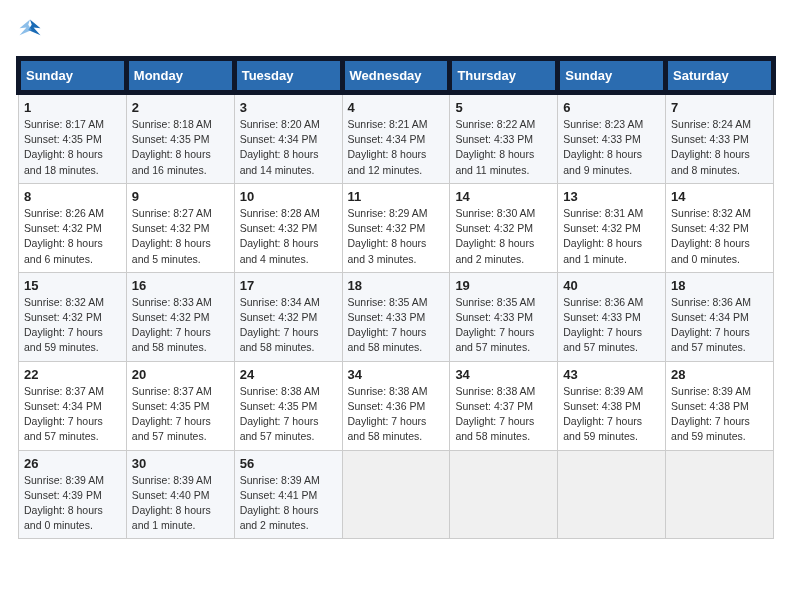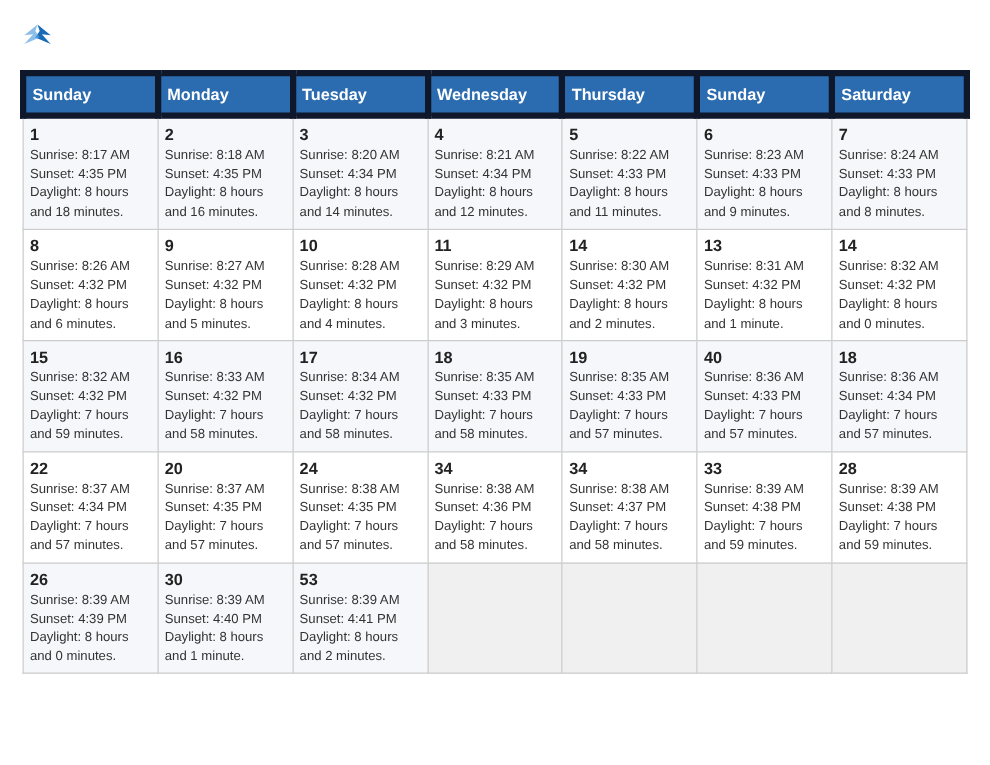--- a/index.html
+++ b/index.html
@@ -230,39 +230,39 @@
         </td>
         <td>
           <span class="day-num">34</span>
           <span class="day-info">Sunrise: 8:38 AM<br>Sunset: 4:36 PM<br>Daylight: 7 hours and 58 minutes.</span>
         </td>
         <td>
           <span class="day-num">34</span>
           <span class="day-info">Sunrise: 8:38 AM<br>Sunset: 4:37 PM<br>Daylight: 7 hours and 58 minutes.</span>
         </td>
         <td>
-          <span class="day-num">33</span>
+          <span class="day-num">43</span>
           <span class="day-info">Sunrise: 8:39 AM<br>Sunset: 4:38 PM<br>Daylight: 7 hours and 59 minutes.</span>
         </td>
         <td>
           <span class="day-num">28</span>
           <span class="day-info">Sunrise: 8:39 AM<br>Sunset: 4:38 PM<br>Daylight: 7 hours and 59 minutes.</span>
         </td>
       </tr>
       <tr>
         <td>
           <span class="day-num">26</span>
           <span class="day-info">Sunrise: 8:39 AM<br>Sunset: 4:39 PM<br>Daylight: 8 hours and 0 minutes.</span>
         </td>
         <td>
           <span class="day-num">30</span>
           <span class="day-info">Sunrise: 8:39 AM<br>Sunset: 4:40 PM<br>Daylight: 8 hours and 1 minute.</span>
         </td>
         <td>
-          <span class="day-num">53</span>
+          <span class="day-num">56</span>
           <span class="day-info">Sunrise: 8:39 AM<br>Sunset: 4:41 PM<br>Daylight: 8 hours and 2 minutes.</span>
         </td>
         <td class="empty"></td>
         <td class="empty"></td>
         <td class="empty"></td>
         <td class="empty"></td>
       </tr>
     </tbody>
 </table>
 

